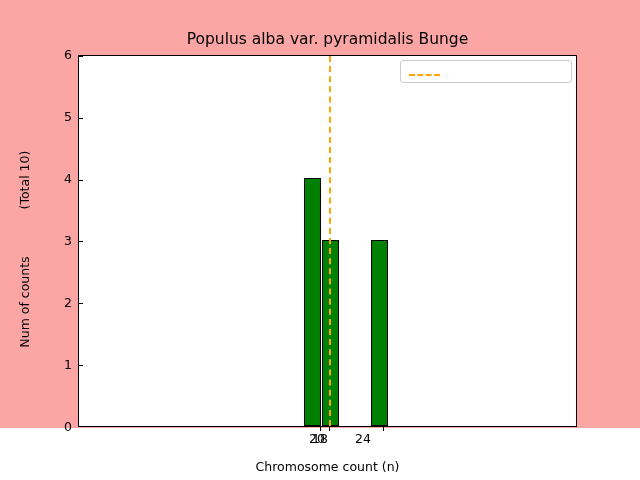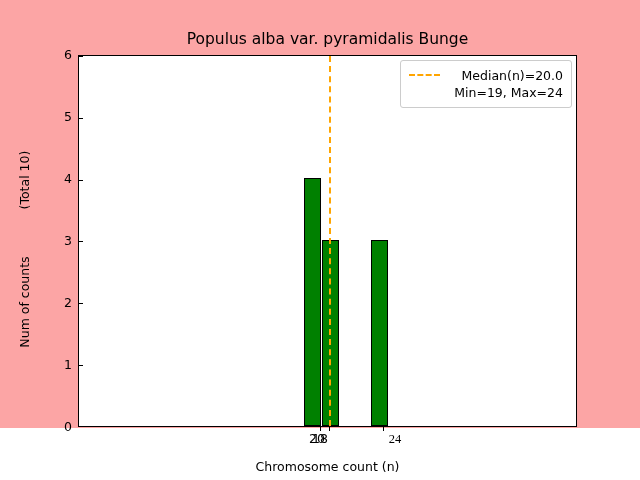--- a/index.html
+++ b/index.html
@@ -190,21 +190,21 @@
   <div class="ytick-label" style="left:50px; top:172px; width:22px;">4</div>
   <div class="ytick-label" style="left:50px; top:110px; width:22px;">5</div>
   <div class="ytick-label" style="left:50px; top:48px; width:22px;">6</div>
 
   <div class="xtick-mark" style="left:320px;"></div>
   <div class="xtick-mark" style="left:329px;"></div>
   <div class="xtick-mark" style="left:383px;"></div>
 
   <div class="xtick-label" style="left:305px; width:30px;">18</div>
   <div class="xtick-label" style="left:302px; width:30px;">20</div>
-  <div class="xtick-label" style="left:380px; width:30px;font-family:Liberation Serif, serif;">24</div>
+  <div class="xtick-label" style="left:348px; width:30px;">24</div>
 
   <div id="xlabel">Chromosome count (n)</div>
   <div class="ylabel-rot" id="ylabel-main">Num of counts</div>
   <div class="ylabel-rot" id="ylabel-total">(Total 10)</div>
 
   <div id="axes">
     <div id="plot-inner">
 
       <div class="ytick-mark" style="top:309.0px; left:0; width:4px;"></div>
       <div class="ytick-mark" style="top:247.2px; left:0; width:4px;"></div>
@@ -218,20 +218,16 @@
       <div class="bar" style="left:292px; width:17px; height:186px;"></div>
 
       <div id="median-line" style="left:250px;"></div>
 
     </div>
   </div>
 
   <div id="legend">
     <div id="legend-row">
       <div id="legend-dash"></div>
-      <div id="legend-texts">
-        <span class="legend-line">Median(n)=20.0</span>
-        <span class="legend-line">Min=19, Max=24</span>
-      </div>
     </div>
   </div>
 
 </div>
 
 </body></html>

